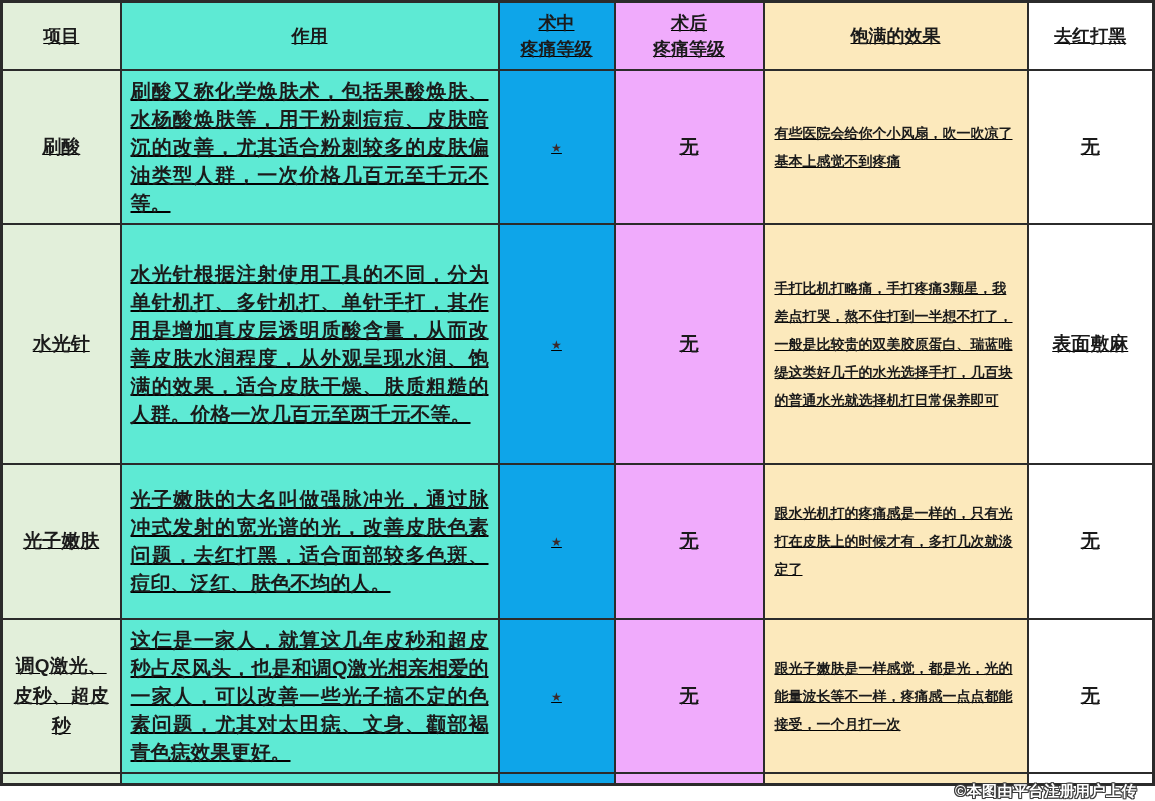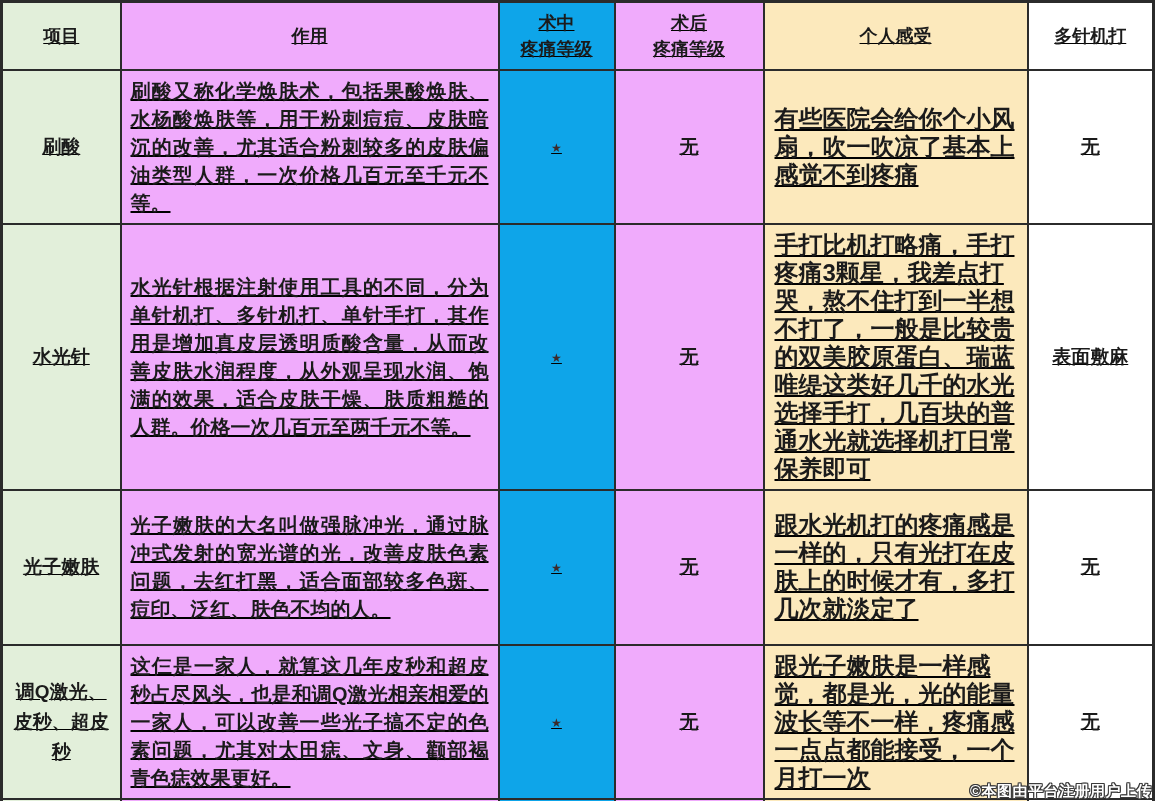--- a/index.html
+++ b/index.html
@@ -26,21 +26,21 @@
   td {
     border: 2px solid #2b2b2b;
     font-weight: bold;
     color: #1b1b1b;
     vertical-align: middle;
     overflow: hidden;
     padding: 0;
   }
   
   .col-item   { background: #e2efda; text-align: center; }
-  .col-effect { background: #f0abfc; }
+  .col-effect { background: #5eead4; }
   .col-pain1  { background: #0ea5e9; text-align: center; }
   .col-pain2  { background: #f0abfc; text-align: center; }
   .col-feel   { background: #fce9bc; }
   .col-anes   { background: #ffffff; text-align: center; }
 
   .header-cell {
     text-align: center;
     font-size: 18px;
     line-height: 26px;
     padding: 4px 2px;
@@ -53,35 +53,35 @@
   .effect-text {
     display: block;
     text-align: justify;
     font-size: 20px;
     line-height: 28px;
     padding: 6px 9px;
   }
   .feel-text {
     display: block;
     text-align: left;
-    font-size: 24px;
+    font-size: 14px;
     line-height: 28px;
     padding: 6px 10px;
   }
   .plain-cell {
     font-size: 19px;
   }
   .star {
     font-size: 12px;
     color: #3c2a2a;
   }
   .stub-row td { height: 9px; }
   .watermark {
     position: absolute;
-    right: 3px;
+    right: 18px;
     bottom: 0px;
     font-size: 15px;
     font-weight: bold;
     color: #ffffff;
     letter-spacing: 0.5px;
     text-shadow:
       -1px -1px 0 #3a3a3a, 1px -1px 0 #3a3a3a,
       -1px  1px 0 #3a3a3a, 1px  1px 0 #3a3a3a,
       -1px  0   0 #3a3a3a, 1px  0   0 #3a3a3a,
        0   -1px 0 #3a3a3a, 0    1px 0 #3a3a3a;
@@ -112,24 +112,24 @@
       </td>
       <td class="col-pain1 header-cell">
         <div>术中</div>
         <div>疼痛等级</div>
       </td>
       <td class="col-pain2 header-cell">
         <div>术后</div>
         <div>疼痛等级</div>
       </td>
       <td class="col-feel header-cell">
-        <span>个人感受</span>
+        <span>饱满的效果</span>
       </td>
       <td class="col-anes header-cell">
-        <span>多针机打</span>
+        <span>去红打黑</span>
       </td>
     </tr>
 
     <tr style="height:137px">
       <td class="col-item item-cell">刷酸</td>
       <td class="col-effect">
         <span class="effect-text">刷酸又称化学焕肤术，包括果酸焕肤、水杨酸焕肤等，用于粉刺痘痘、皮肤暗沉的改善，尤其适合粉刺较多的皮肤偏油类型人群，一次价格几百元至千元不等。</span>
       </td>
       <td class="col-pain1">
         <span class="star">★</span>

